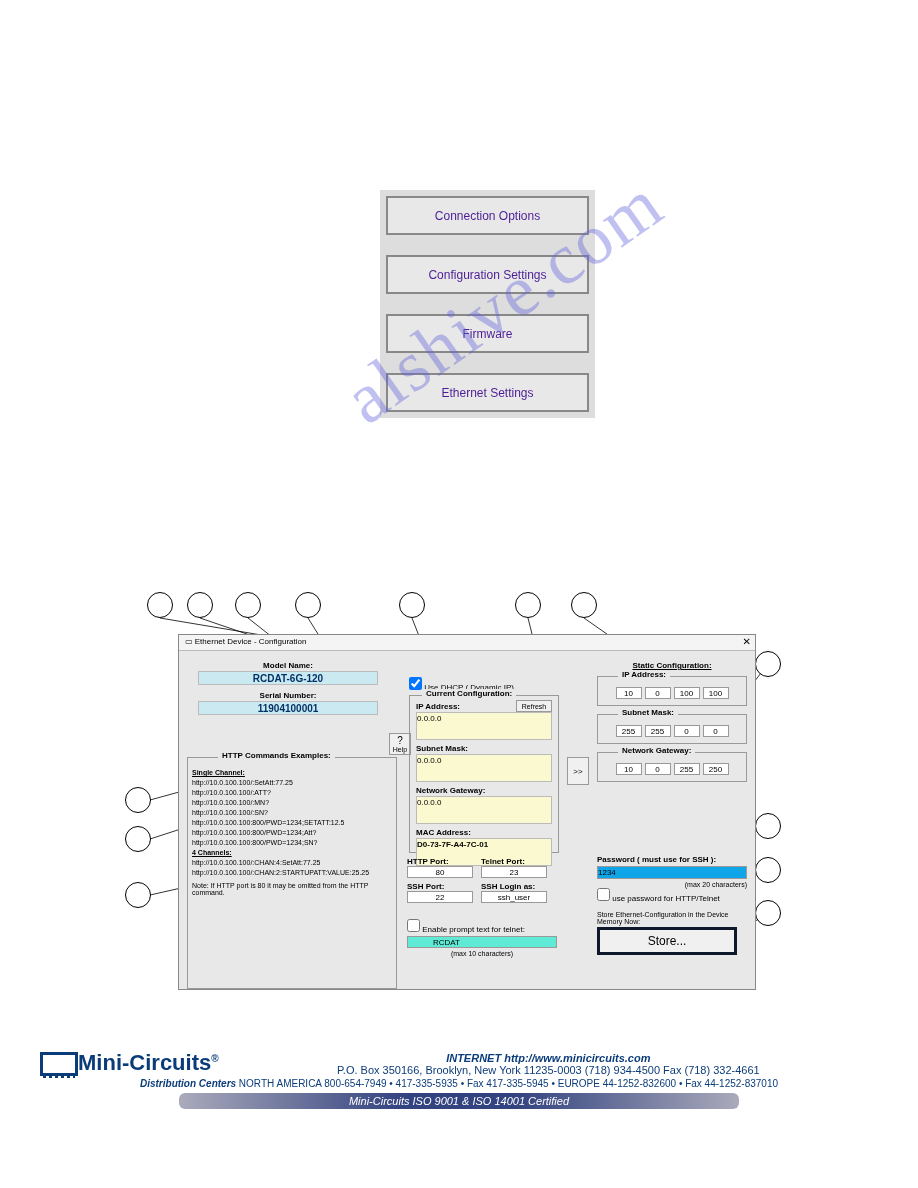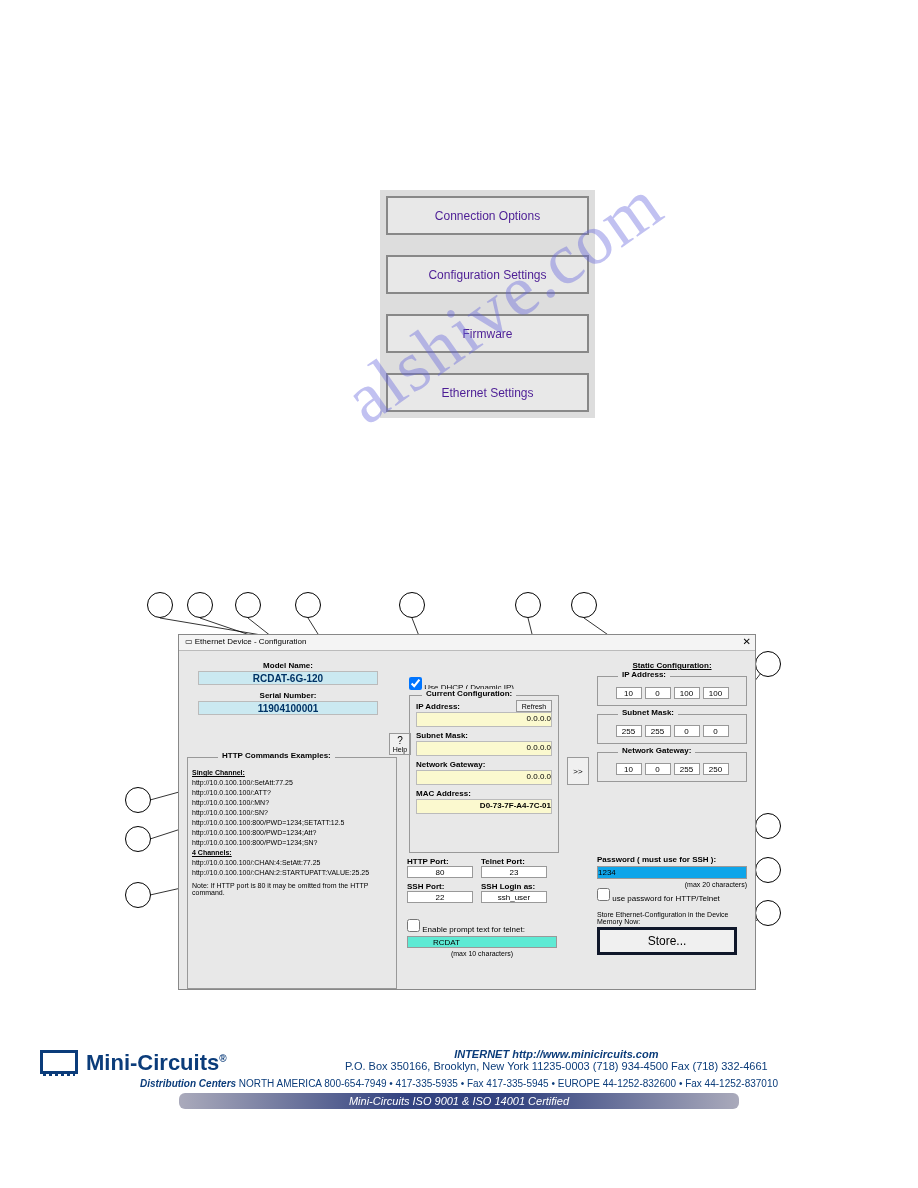--- a/index.html
+++ b/index.html
@@ -32,21 +32,21 @@
   .http-group { position: absolute; left: 8px; top: 106px; width: 210px; height: 232px; border: 1px solid #999; padding: 8px 4px 4px; }
   .grp-title { position: absolute; top: -7px; left: 30px; background: #e8e8e8; padding: 0 4px; font-size: 8px; font-weight: bold; }
   .http-group .line { font-size: 7px; margin: 3px 0; }
   .http-group .u { text-decoration: underline; font-weight: bold; }
 
   .current-group { position: absolute; left: 230px; top: 44px; width: 150px; height: 180px; }
   .current-group .ck { position: absolute; top: -18px; left: 0; font-size: 8px; }
   .current-group .inner { border: 1px solid #999; padding: 6px 6px 4px; height: 158px; position: relative; }
   .field-row { margin-bottom: 4px; }
   .field-row .fl { font-size: 8px; font-weight: bold; display: block; }
-  .field-row .fv { background: #fbf9cf; border: 1px solid #bbb; height: 15px; font-size: 8px; text-align: right; line-height: 12px; margin-top: 1px; padding-left: 32px; }
+  .field-row .fv { background: #fbf9cf; border: 1px solid #bbb; height: 28px; font-size: 8px; text-align: left; line-height: 12px; margin-top: 1px; }
   .refresh-btn { position: absolute; right: 6px; top: 4px; width: 36px; height: 12px; font-size: 7px; background: #f0f0f0; border: 1px solid #999; }
 
   .copy-btn { position: absolute; left: 388px; top: 106px; width: 22px; height: 28px; background: #f0f0f0; border: 1px solid #999; font-size: 8px; }
 
   .static-group { position: absolute; left: 418px; top: 10px; width: 150px; }
   .static-group .title { text-align: center; font-size: 8px; font-weight: bold; text-decoration: underline; margin-bottom: 6px; }
   .oct-group { border: 1px solid #999; padding: 10px 4px 6px; margin-bottom: 8px; position: relative; }
   .oct-title { position: absolute; top: -7px; left: 20px; background: #e8e8e8; padding: 0 4px; font-size: 8px; font-weight: bold; }
   .octs { display: flex; gap: 3px; justify-content: center; align-items: flex-end; }
   .oct { width: 26px; height: 12px; background: #fff; border: 1px solid #999; font-size: 8px; text-align: center; line-height: 12px; }
@@ -67,21 +67,21 @@
   .pw .ck { margin-top: 4px; }
   .pw .storelbl { margin-top: 8px; font-size: 7px; }
   .pw .storebtn { width: 140px; height: 28px; background: #f0f0f0; border: 3px solid #0f172a; font-size: 12px; margin-top: 2px; }
 
   
   .circ { position: absolute; width: 26px; height: 26px; border: 1px solid #000; border-radius: 50%; background: #fff; }
   .line-svg { position: absolute; left: 0; top: 0; pointer-events: none; }
 
   
   .footer { position: absolute; left: 40px; top: 1050px; width: 838px; text-align: center; font-size: 11px; color: #0b3c7a; }
-  .footer .logo-row { display: flex; align-items: flex-start; justify-content: flex-start; gap: 8px; }
+  .footer .logo-row { display: flex; align-items: flex-end; justify-content: flex-start; }
   .footer .logo-box { width: 38px; height: 24px; border: 3px solid #0b3c7a; position: relative; }
   .footer .logo-box::after { content: ""; position: absolute; bottom: -5px; left: 0; width: 100%; height: 5px; background: repeating-linear-gradient(90deg,#0b3c7a 0 3px,transparent 3px 6px); }
   .footer .brand { font-size: 22px; font-weight: bold; color: #0b3c7a; }
   .footer .r { font-size: 10px; vertical-align: super; }
   .footer .line1 { margin-top: -2px; }
   .footer .line1 .it { font-style: italic; font-weight: bold; }
   .footer .blueband { background: linear-gradient(90deg,#aab 0%, #334380 40%, #334380 60%, #aab 100%); color: #fff; font-size: 11px; font-style: italic; padding: 2px 0; margin-top: 4px; border-radius: 6px; width: 560px; margin-left: auto; margin-right: auto; }
   .footer .dist { font-size: 10px; margin-top: 2px; }
   .footer .dist .bi { font-style: italic; font-weight: bold; color: #0b3c7a; }
 </style>

